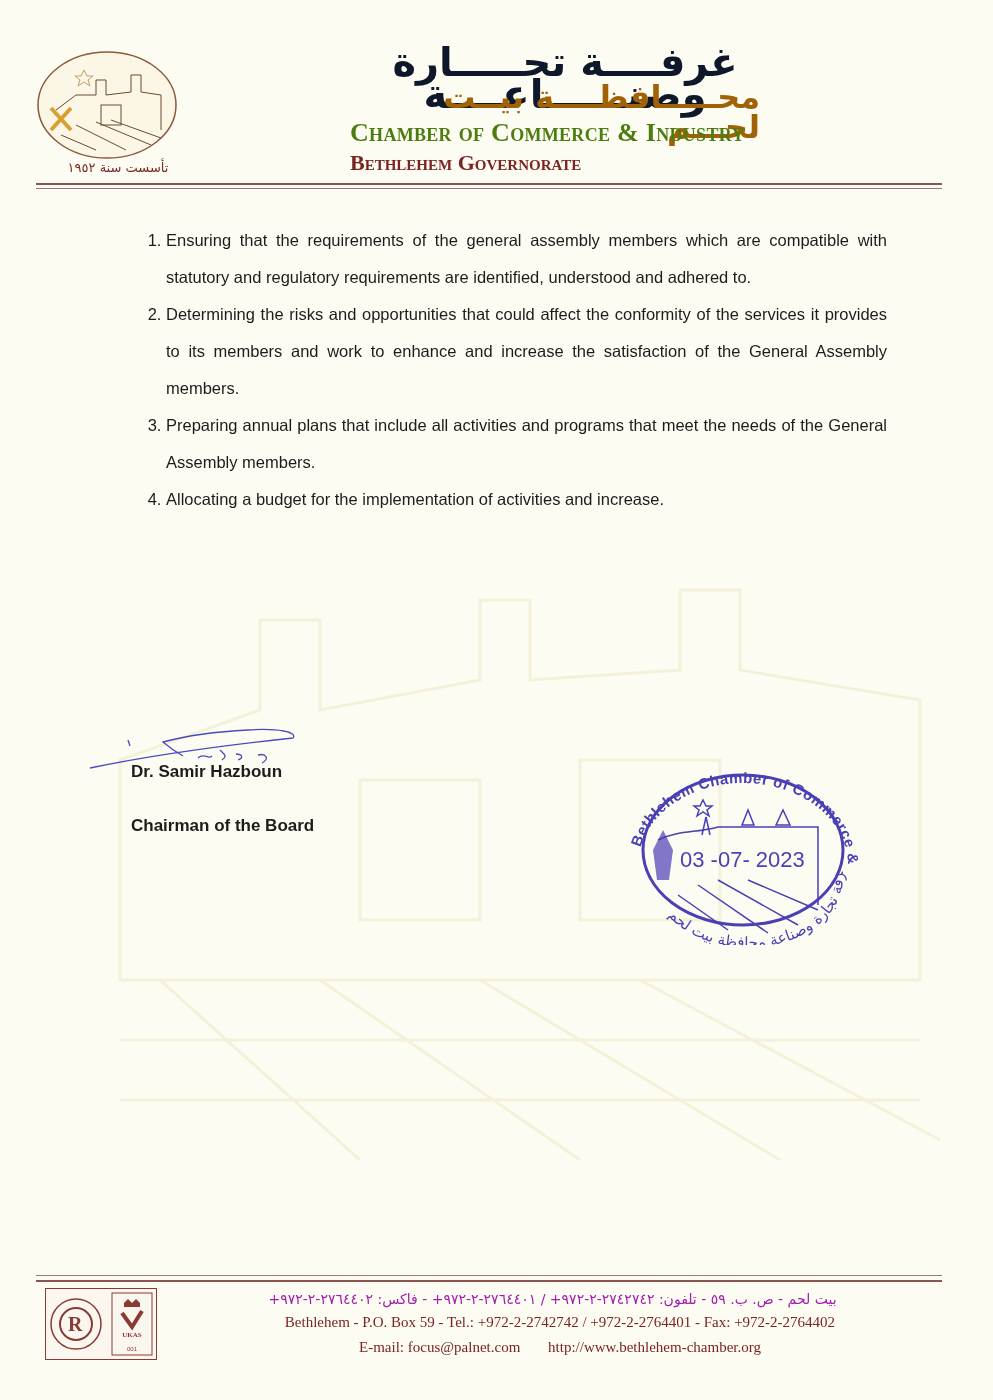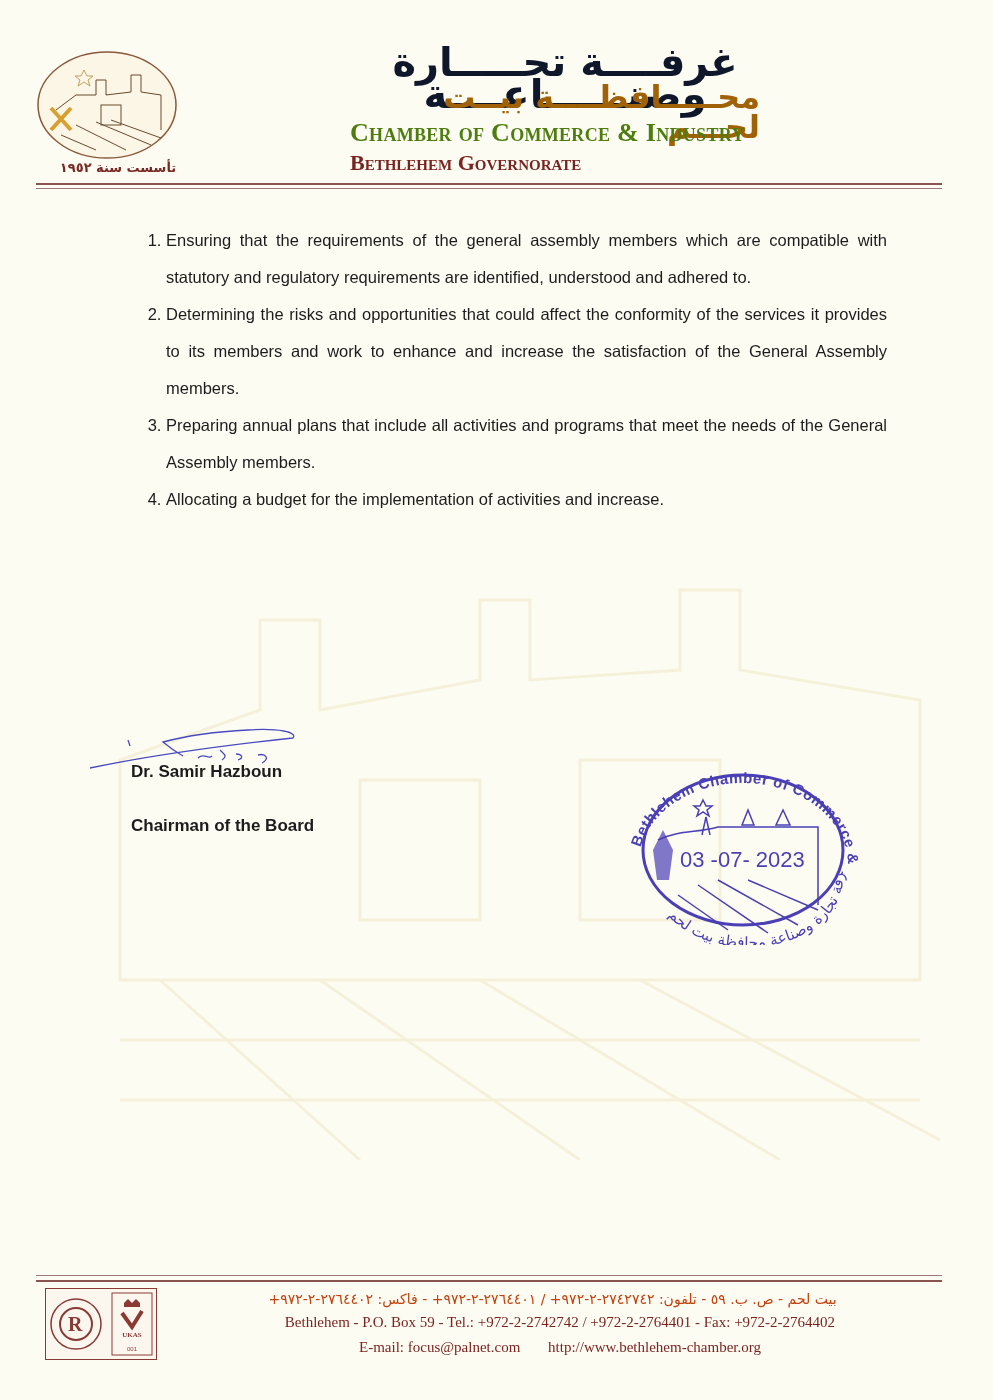--- a/index.html
+++ b/index.html
@@ -4,37 +4,37 @@
   <style>
     html, body { margin: 0; padding: 0; }
     body {
       width: 993px; height: 1400px; position: relative; overflow: hidden;
       background: #fdfcf3;
       font-family: "Liberation Sans", "DejaVu Sans", sans-serif;
       color: #1c1c1c;
     }
     .watermark { position: absolute; left: 60px; top: 560px; width: 900px; height: 600px; opacity: 0.55; }
     .logo { position: absolute; left: 36px; top: 50px; width: 142px; height: 110px; }
-    .founded { position: absolute; left: 58px; top: 160px; width: 120px; text-align: center; font-size: 13px; color: #7a2a24; direction: rtl; font-family: "DejaVu Sans", sans-serif; font-weight: bold; }
+    .founded { position: absolute; left: 58px; top: 160px; width: 120px; text-align: center; font-size: 13px; color: #7a2a24; direction: rtl; font-family: "DejaVu Sans", sans-serif; }
     .header-ar1 { position: absolute; left: 355px; top: 46px; width: 420px; text-align: center; font-size: 40px; color: #0f172a; direction: rtl; font-family: "DejaVu Sans", sans-serif; font-weight: bold; letter-spacing: 2px; line-height: 32px; }
     .header-ar2 { position: absolute; left: 380px; top: 82px; width: 380px; text-align: right; font-size: 32px; color: #a16207; direction: rtl; font-family: "DejaVu Sans", sans-serif; font-weight: bold; letter-spacing: 2px; line-height: 30px; }
     .header-en1 { position: absolute; left: 350px; top: 118px; width: 436px; text-align: left; font-family: "Liberation Serif", serif; font-size: 26px; font-weight: bold; font-variant: small-caps; color: #4d7c0f; letter-spacing: 0.3px; }
     .header-en2 { position: absolute; left: 350px; top: 150px; width: 436px; text-align: left; font-family: "Liberation Serif", serif; font-size: 22px; font-weight: bold; font-variant: small-caps; color: #7a2420; }
     .rule { position: absolute; left: 36px; width: 906px; height: 0; border-top: 2px solid #8a5550; }
     .rule.thin { border-top: 1px solid #9a7a78; }
     .content { position: absolute; left: 131px; top: 214px; width: 756px; font-size: 16.5px; }
     .intro { font-weight: bold; line-height: 37px; margin: 0; text-align: justify; text-align-last: left; }
     ol { margin: 8px 0 0 0; padding-left: 35px; }
     ol li { line-height: 37px; text-align: justify; padding-left: 0; }
     .signature { position: absolute; left: 88px; top: 720px; width: 220px; height: 60px; }
     .sig-name { position: absolute; left: 131px; top: 762px; font-size: 17px; font-weight: bold; }
     .sig-title { position: absolute; left: 131px; top: 816px; font-size: 17px; font-weight: bold; }
     .stamp { position: absolute; left: 618px; top: 755px; width: 250px; height: 190px; }
     .badges { position: absolute; left: 45px; top: 1288px; width: 110px; height: 70px; border: 1px solid #8a3a34; background: #fbf6ee; }
-    .footer-ar { position: absolute; left: 200px; top: 1291px; width: 705px; text-align: center; direction: rtl; font-size: 14px; color: #c2410c; font-family: "DejaVu Sans", sans-serif; }
+    .footer-ar { position: absolute; left: 200px; top: 1291px; width: 705px; text-align: center; direction: rtl; font-size: 14px; color: #a21caf; font-family: "DejaVu Sans", sans-serif; }
     .footer-en { position: absolute; left: 200px; top: 1314px; width: 720px; text-align: center; font-family: "Liberation Serif", serif; font-size: 15px; color: #7a2420; }
     .footer-contact { position: absolute; left: 200px; top: 1339px; width: 720px; text-align: center; font-family: "Liberation Serif", serif; font-size: 15px; color: #7a2420; }
     .footer-contact span { margin: 0 12px; }
   </style>
 </head>
 <body>
 
 <svg class="watermark" viewBox="0 0 900 600">
   <g fill="none" stroke="#efe8c4" stroke-width="3">
     <path d="M60 200 L200 150 L200 60 L260 60 L260 150 L420 120 L420 40 L470 40 L470 120 L620 110 L620 30 L680 30 L680 110 L860 140 L860 420 L60 420 Z"></path>

